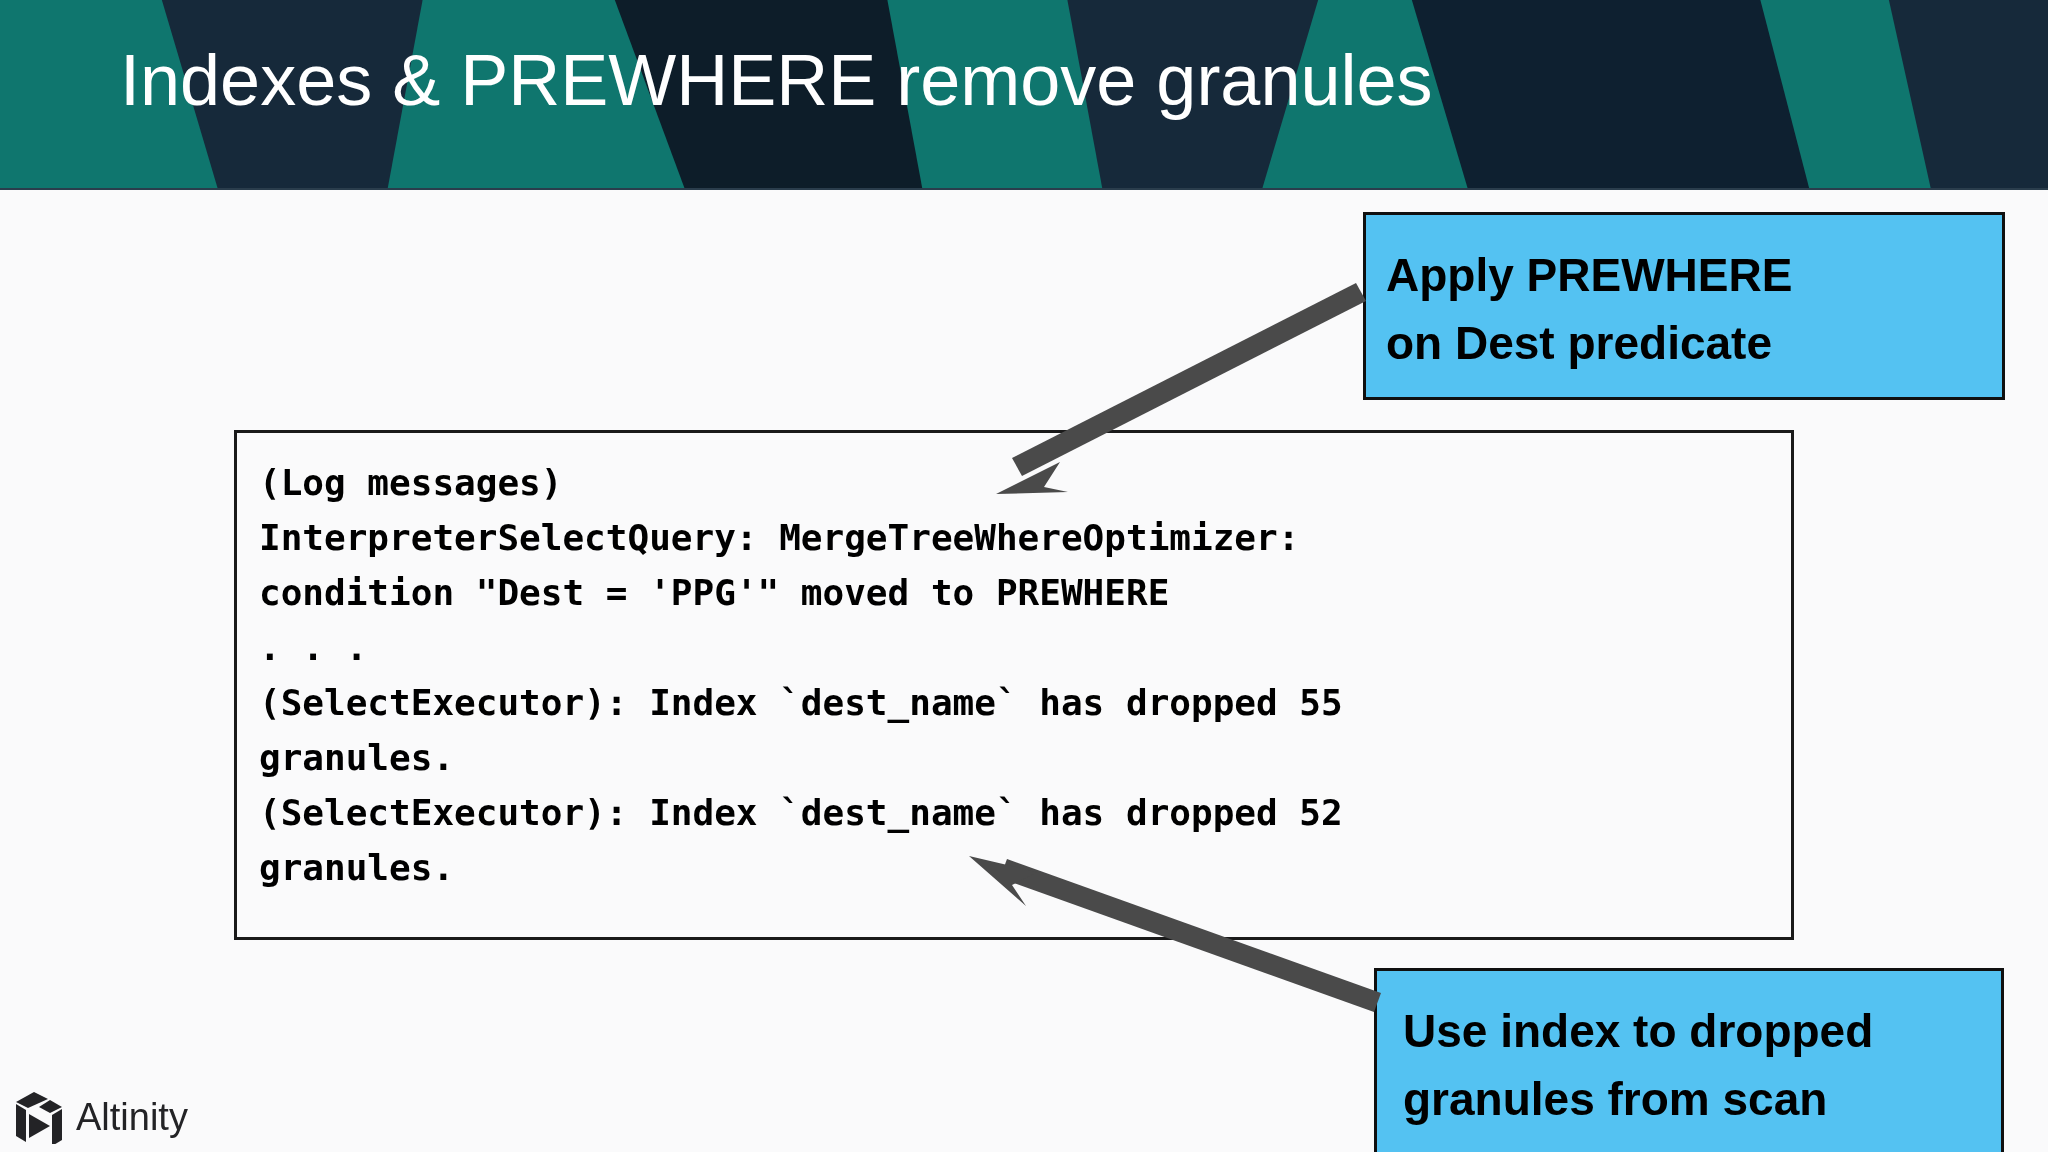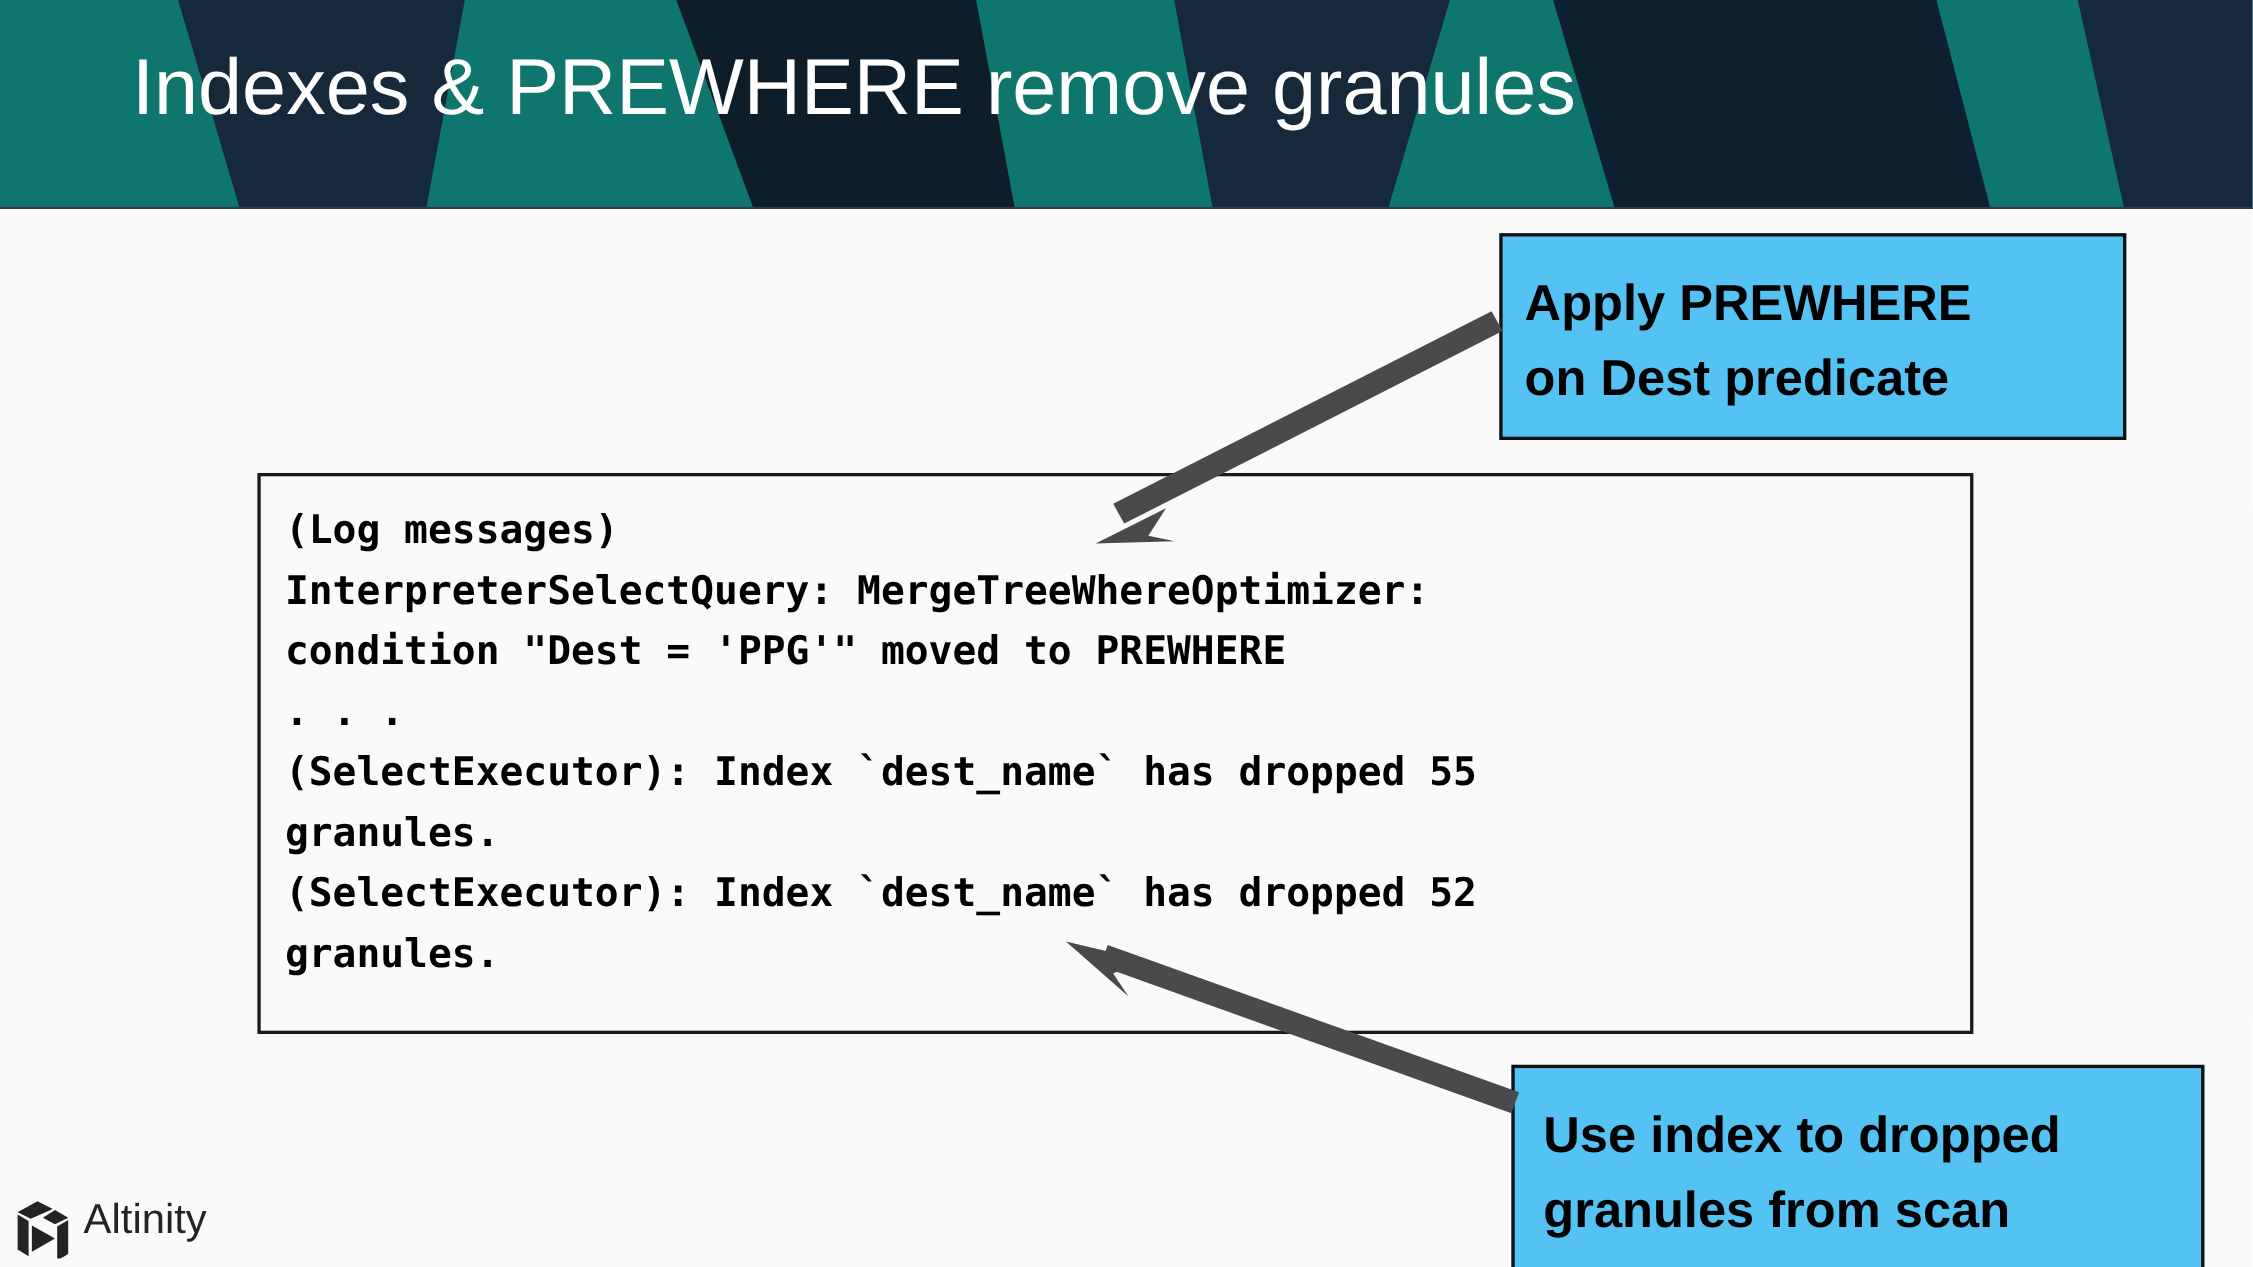--- a/index.html
+++ b/index.html
@@ -85,21 +85,21 @@
     box-sizing: border-box;
     color: #000000;
     font-weight: 700;
     font-size: 46px;
     line-height: 68px;
     padding: 26px 24px 10px 26px;
   }
   #callout-prewhere {
     left: 1363px;
     top: 212px;
-    width: 570px;
+    width: 642px;
     height: 188px;
     padding-left: 20px;
   }
   #callout-index {
     left: 1374px;
     top: 968px;
     width: 630px;
     height: 230px;
   }
   .callout-line { display: block; white-space: nowrap; }
@@ -113,21 +113,21 @@
     height: 1152px;
     pointer-events: none;
   }
 
   
   #logo {
     position: absolute;
     left: 14px;
     top: 1090px;
     display: flex;
-    align-items: flex-start;
+    align-items: center;
     gap: 12px;
   }
   #logo-text {
     font-size: 38px;
     font-weight: 400;
     color: #232326;
     line-height: 1;
   }
 </style>
 </head>

